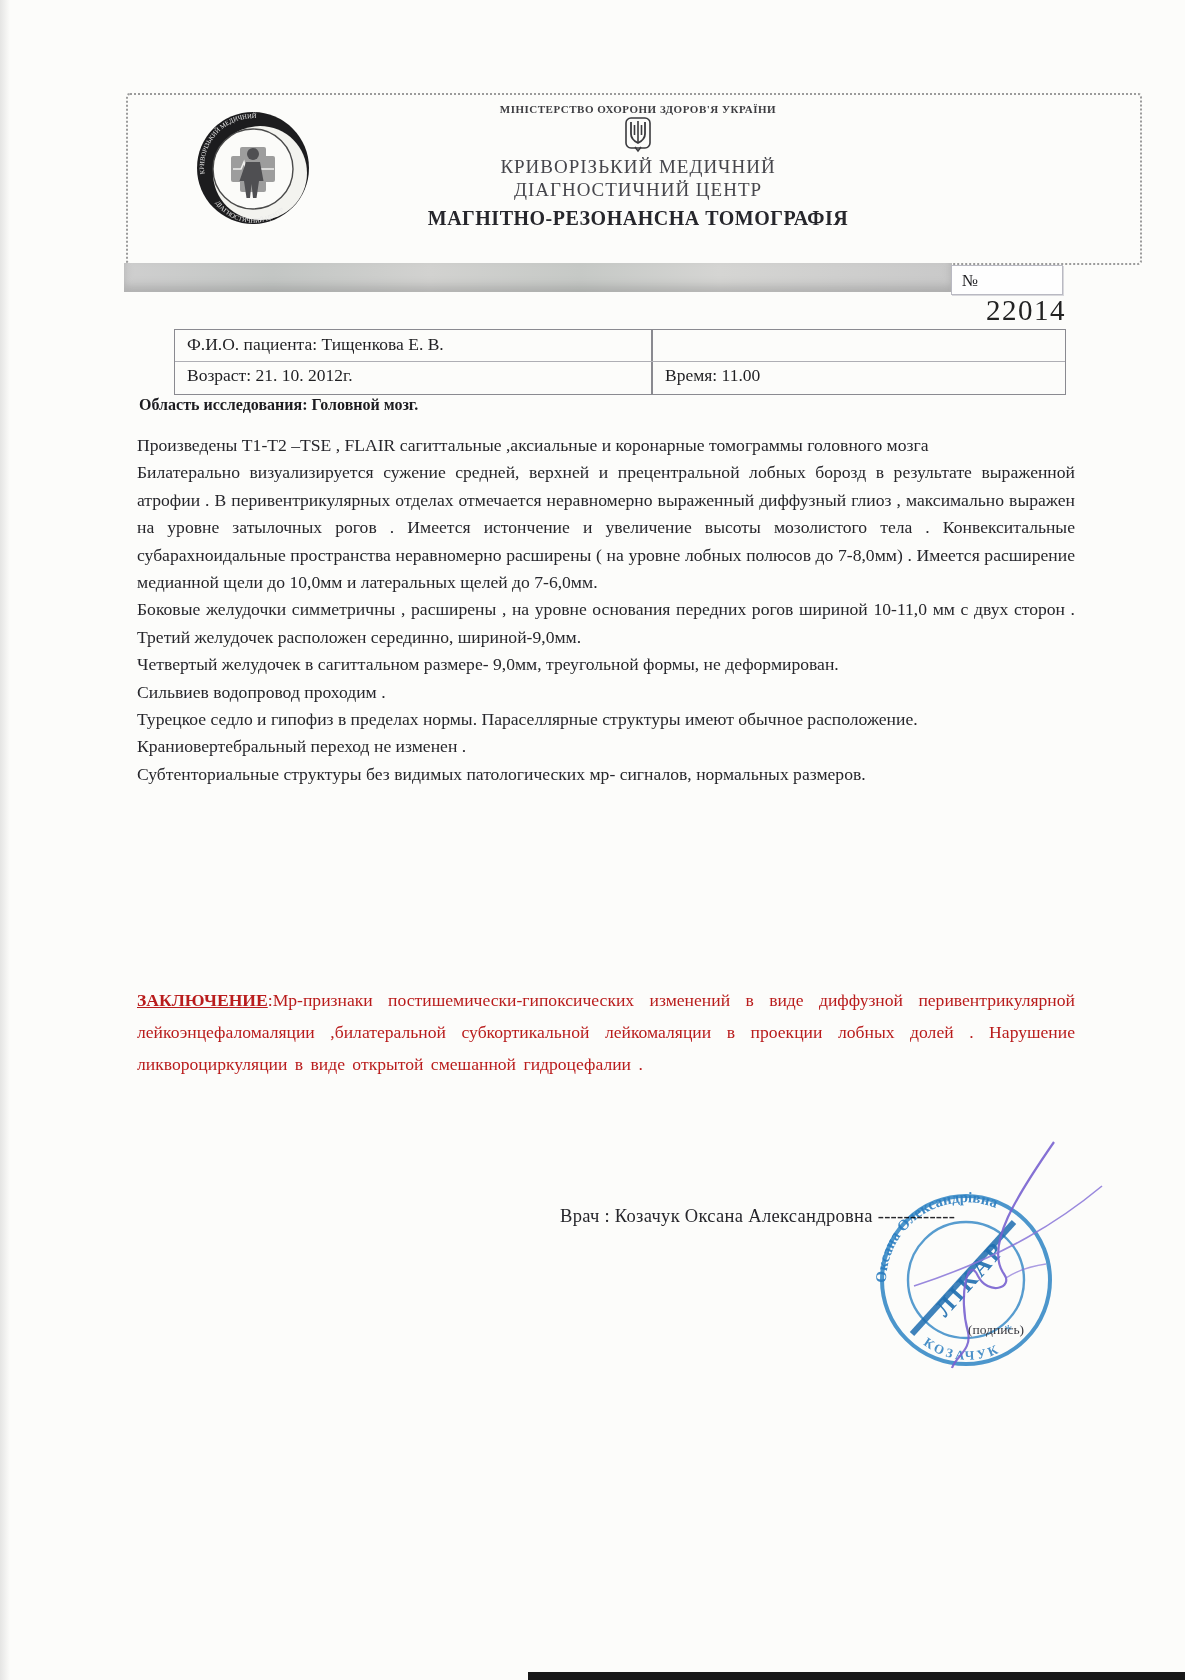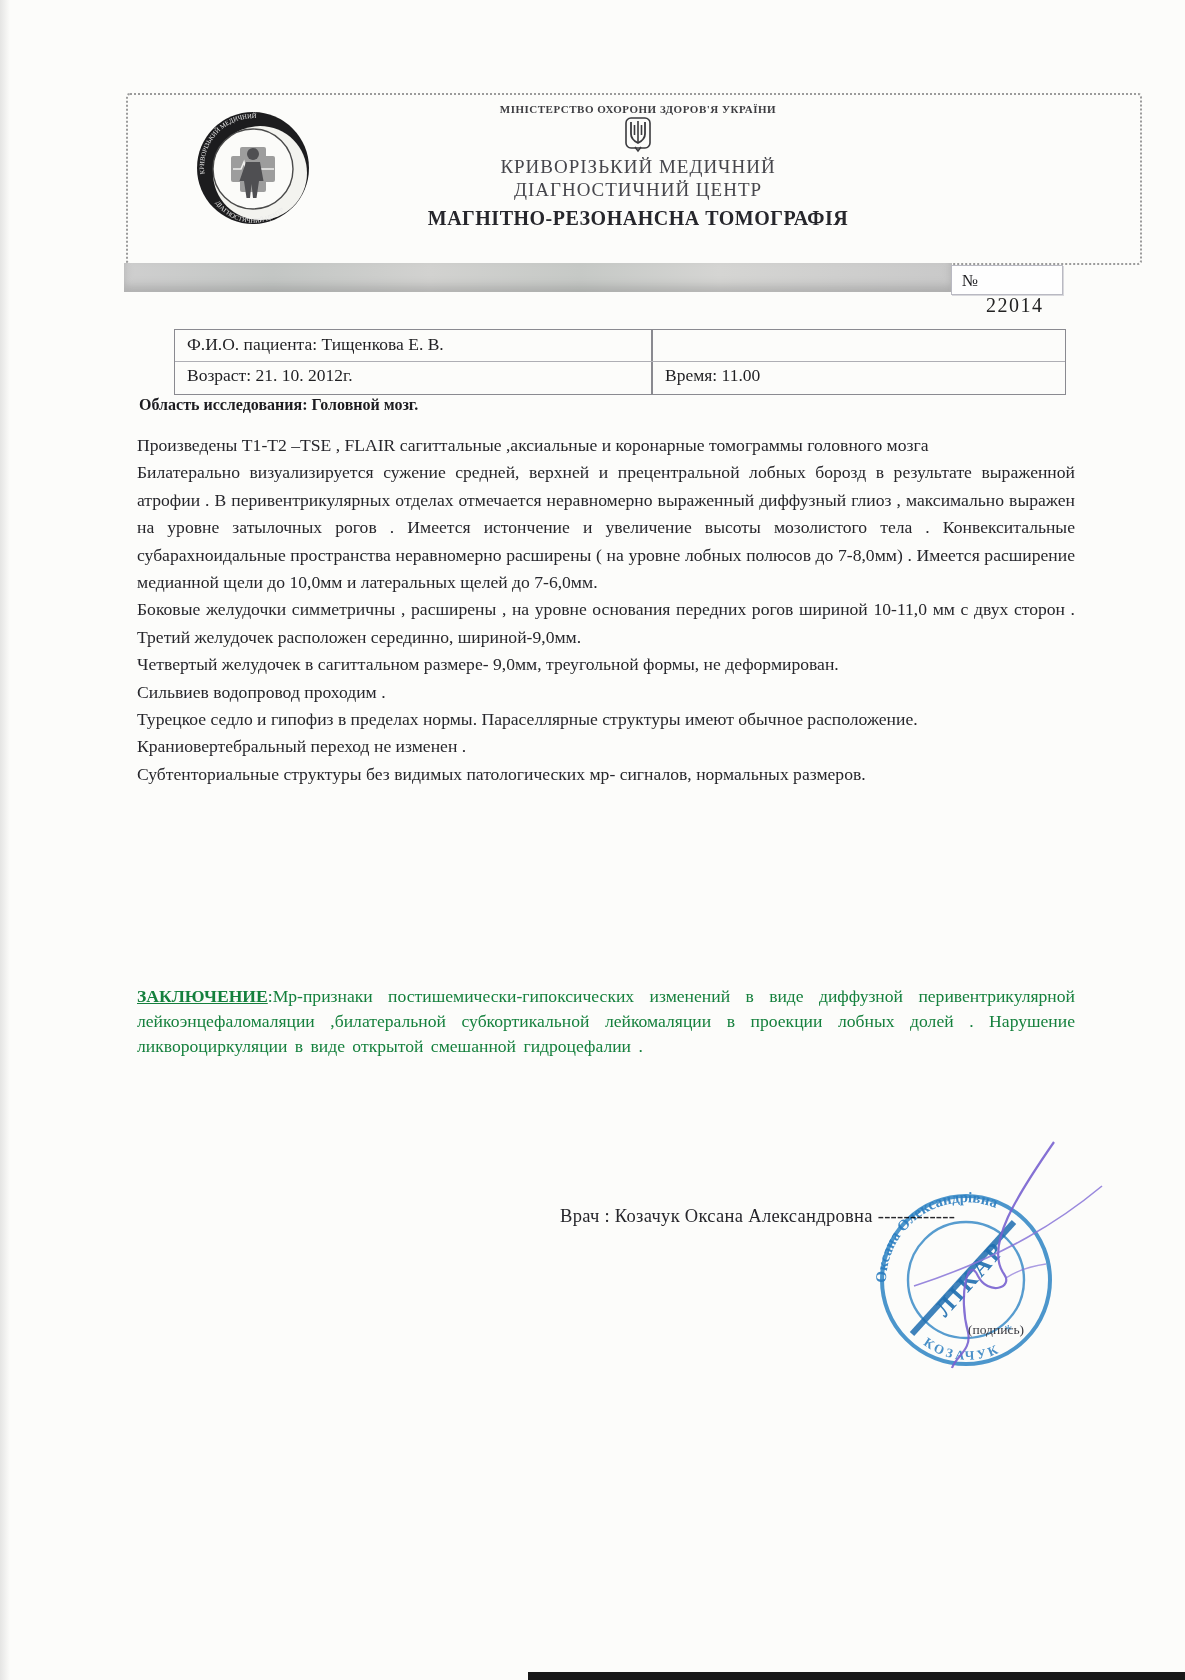--- a/index.html
+++ b/index.html
@@ -36,21 +36,21 @@
     position:absolute;left:124px;top:263px;width:828px;height:29px;
     background:linear-gradient(90deg,#cfcfcf 0%,#c3c6c4 18%,#d2d2d0 37%,#c6c9c6 55%,#d5d5d3 72%,#c9c9c9 100%);
     box-shadow:inset 0 -6px 8px rgba(120,120,120,.35);
   }
   .number-box{
     position:absolute;left:951px;top:265px;width:112px;height:30px;
     background:#fefefe;border:1px solid #b9b9c2;box-shadow:1px 1px 0 #d8d8dc;
     font-size:17px;line-height:29px;padding-left:10px;box-sizing:border-box;
   }
   .number-value{
-    position:absolute;left:986px;top:294px;font-size:20px;letter-spacing:1.5px;color:#222;
+    position:absolute;left:986px;top:294px;font-size:29px;letter-spacing:1.5px;color:#222;
   }
   
   .pt-table{
     position:absolute;left:174px;top:329px;width:890px;height:64px;
     border:1.5px solid #8a8a90;
     font-size:17.5px;
   }
   .pt-col-div{position:absolute;left:476px;top:0;bottom:0;width:1.5px;background:#8a8a90;}
   .pt-row-div{position:absolute;left:0;right:0;top:31px;height:1px;background:#aeaeb4;}
   .pt-cell{position:absolute;padding:4px 0 0 12px;white-space:nowrap;}
@@ -59,21 +59,21 @@
   .italic{}
   
   .area-line{position:absolute;left:139px;top:396px;font-size:16px;font-weight:bold;color:#1b1b1f;}
   .report{
     position:absolute;left:137px;top:432px;width:938px;
     font-size:17.6px;line-height:27.4px;text-align:justify;color:#26262b;
   }
   .report p{margin:0;}
   .conclusion{
     position:absolute;left:137px;top:984px;width:938px;
-    font-size:17.6px;line-height:25px;text-align:justify;color:#15803d;
+    font-size:17.6px;line-height:32px;text-align:justify;color:#b91c1c;
     word-spacing:3px;
   }
   .concl-label{font-weight:bold;text-decoration:underline;word-spacing:0;}
   
   .doctor-line{
     position:absolute;left:560px;top:1206px;font-size:18.5px;color:#26262b;letter-spacing:.3px;
   }
   .stamp-svg{position:absolute;left:856px;top:1128px;width:260px;height:280px;mix-blend-mode:multiply;pointer-events:none;}
   .sign-caption{position:absolute;left:968px;top:1322px;font-size:13.5px;color:#3a3a40;}
   .bottom-bar{position:absolute;left:528px;top:1672px;width:657px;height:8px;background:#181818;}

